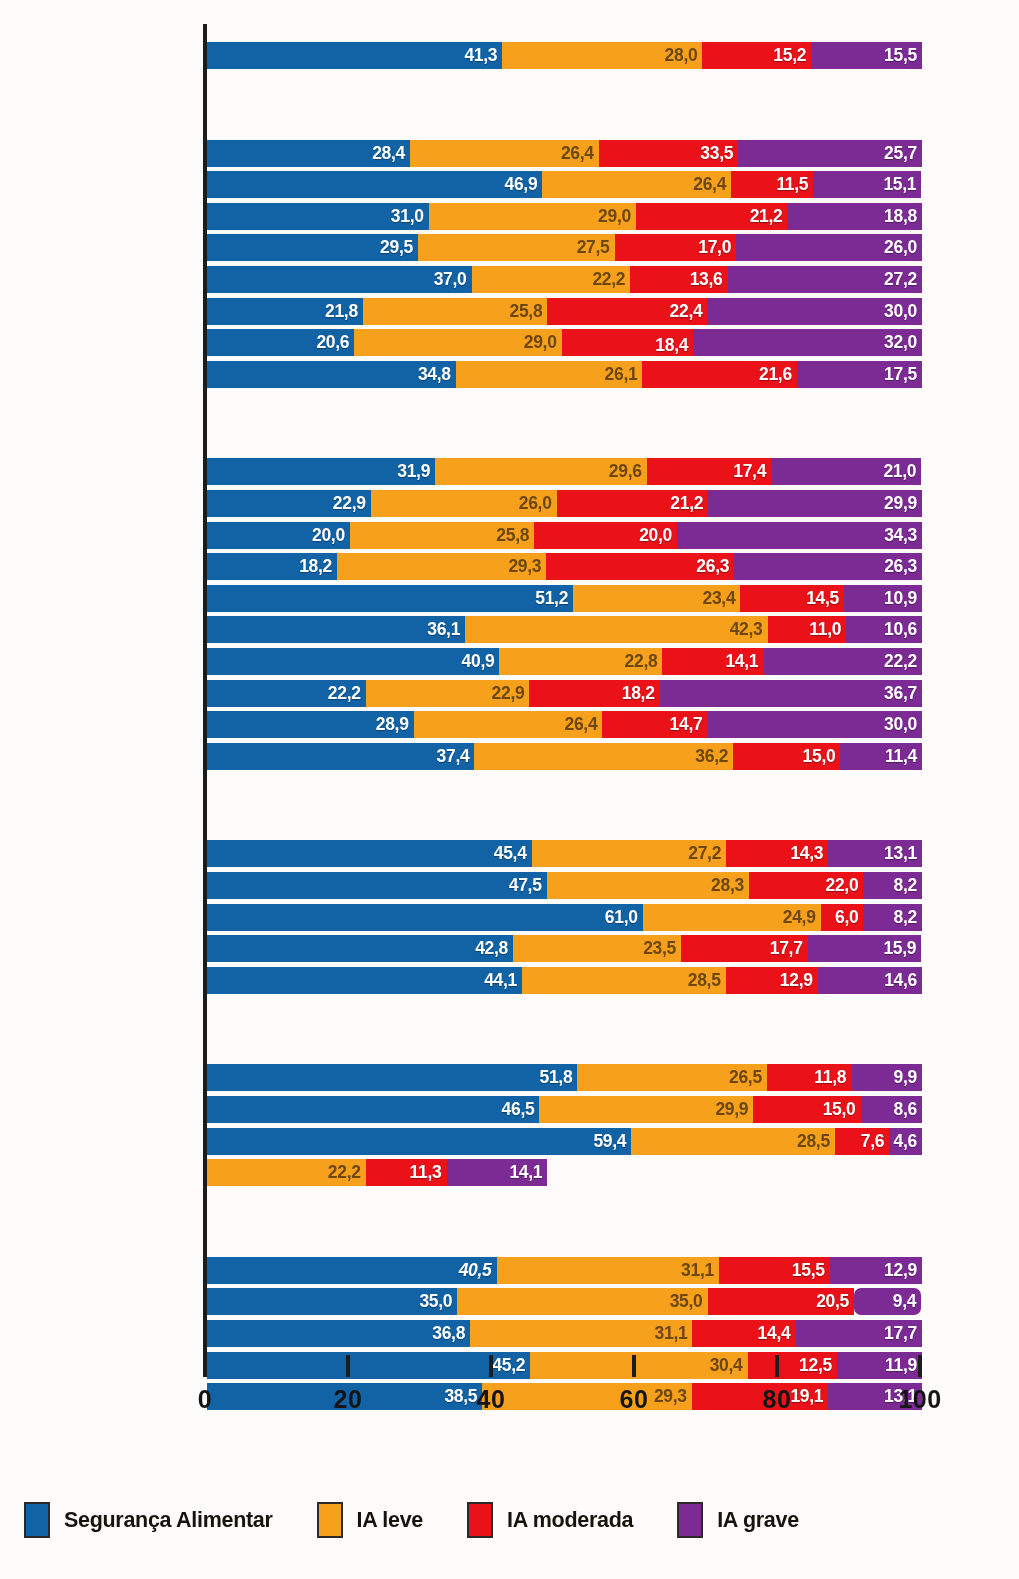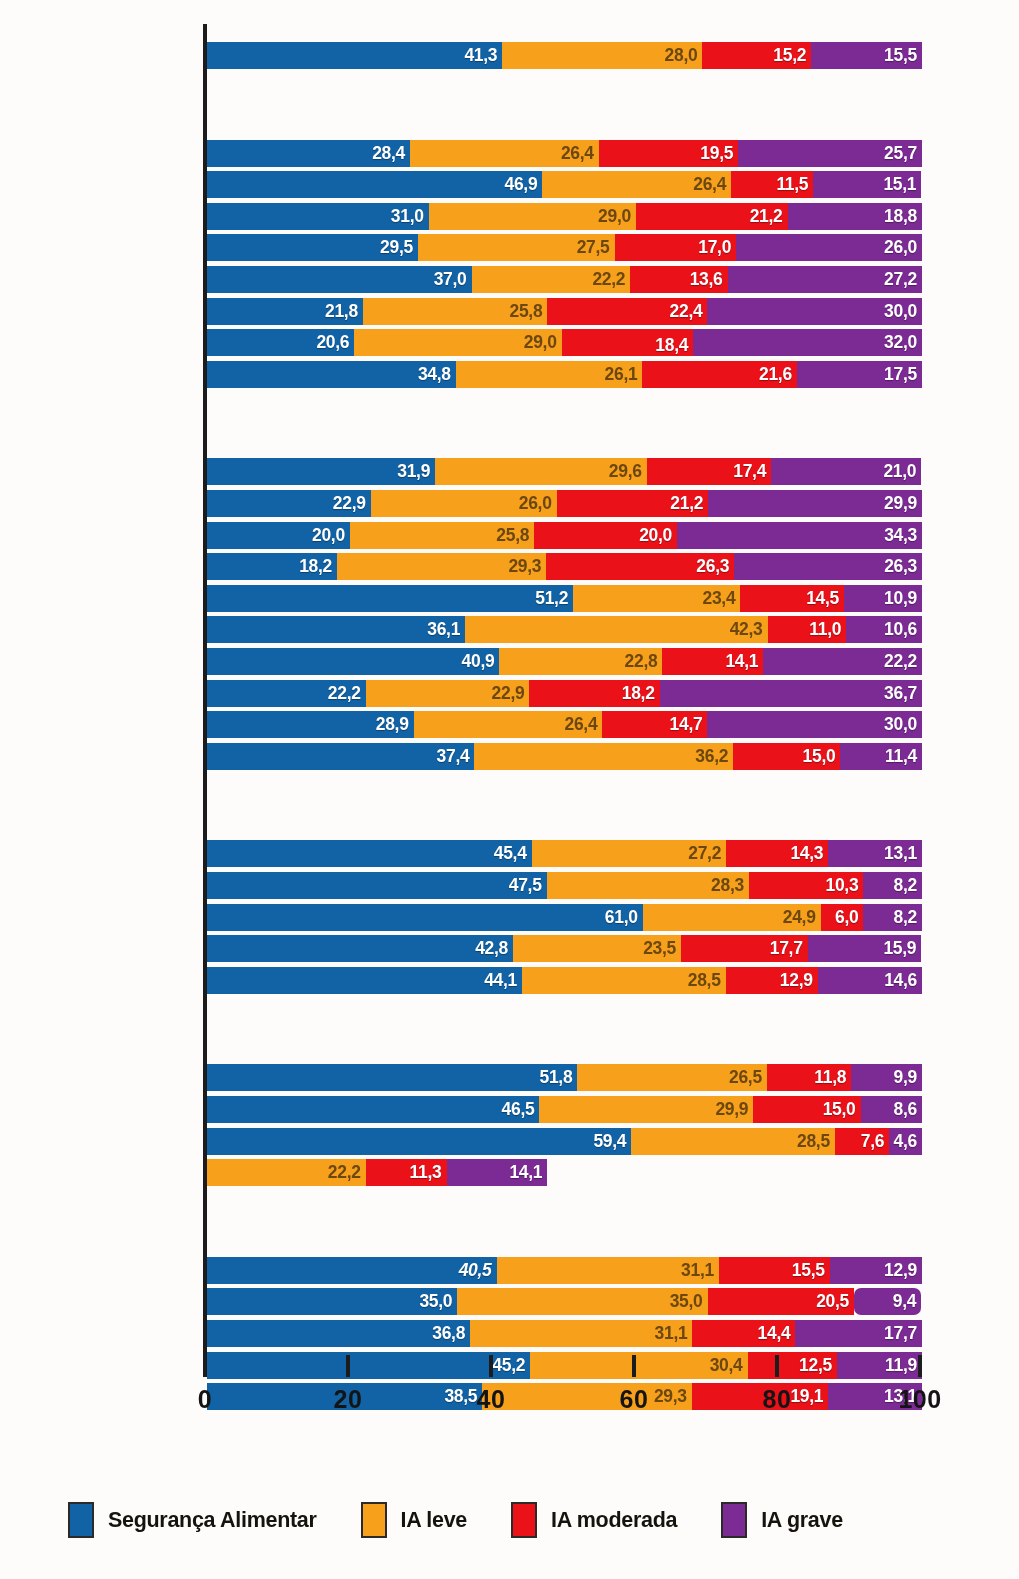--- a/index.html
+++ b/index.html
@@ -56,21 +56,21 @@
   .seg.c3{background:#7c2a94;}
   .seg.c0 span{color:#ffffff;}
   .seg.c1 span{color:#6d4710;text-shadow:none;}
   .seg.c2 span{color:#ffffff;}
   .seg.c3 span{color:#ffffff;}
 
   
   .legend{
     position:absolute;left:0;top:1490px;width:1019px;height:60px;
     display:flex;align-items:center;
-    padding-left:68px;box-sizing:border-box;
+    padding-left:24px;box-sizing:border-box;
   }
   .legend-item{display:flex;align-items:center;margin-right:44px;}
   .swatch{
     width:26px;height:36px;margin-right:14px;
     border:2px solid #2a2a2a;box-sizing:border-box;
   }
   .legend-label{
     font-size:21.5px;font-weight:bold;color:#16130d;
     white-space:nowrap;letter-spacing:-0.3px;
   }
@@ -102,21 +102,21 @@
         </div>
         <div class="row" style="top: 139.6px;">
           <div class="bars">
             <div class="seg c0" style="width: 28.4%;">
               <span>28,4</span>
             </div>
             <div class="seg c1" style="width: 26.4%;">
               <span>26,4</span>
             </div>
             <div class="seg c2" style="width: 19.5%;">
-              <span>19,5</span>
+              <span>33,5</span>
             </div>
             <div class="seg c3" style="width: 25.7%;">
               <span>25,7</span>
             </div>
           </div>
         </div>
         <div class="row" style="top: 171.2px;">
           <div class="bars">
             <div class="seg c0" style="width: 46.9%;">
               <span>46,9</span>
@@ -406,21 +406,21 @@
         </div>
         <div class="row" style="top: 872px;">
           <div class="bars">
             <div class="seg c0" style="width: 47.5%;">
               <span>47,5</span>
             </div>
             <div class="seg c1" style="width: 28.3%;">
               <span>28,3</span>
             </div>
             <div class="seg c2" style="width: 16%;">
-              <span>10,3</span>
+              <span>22,0</span>
             </div>
             <div class="seg c3" style="width: 8.2%;">
               <span>8,2</span>
             </div>
           </div>
         </div>
         <div class="row" style="top: 903.6px;">
           <div class="bars">
             <div class="seg c0" style="width: 61%;">
               <span>61,0</span>

